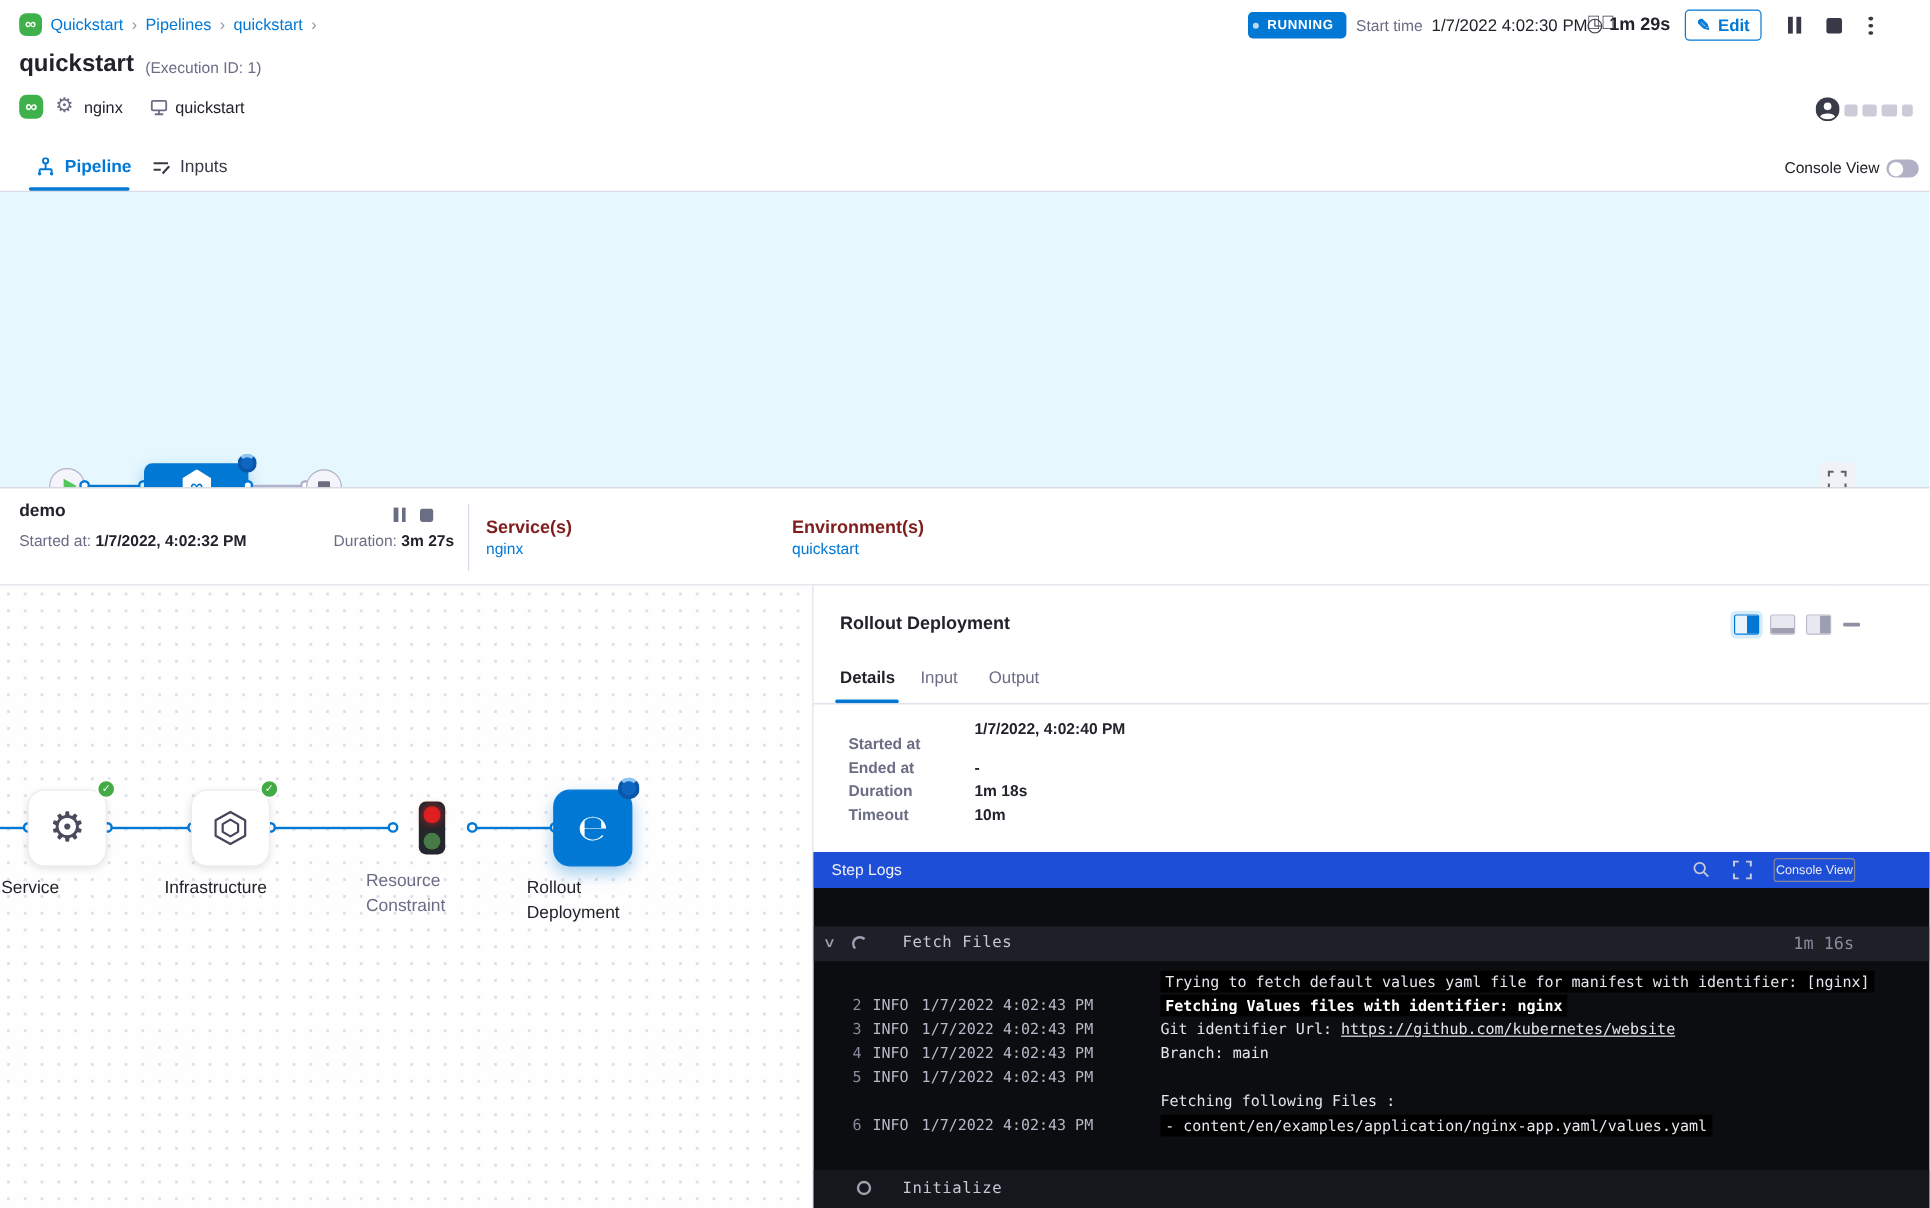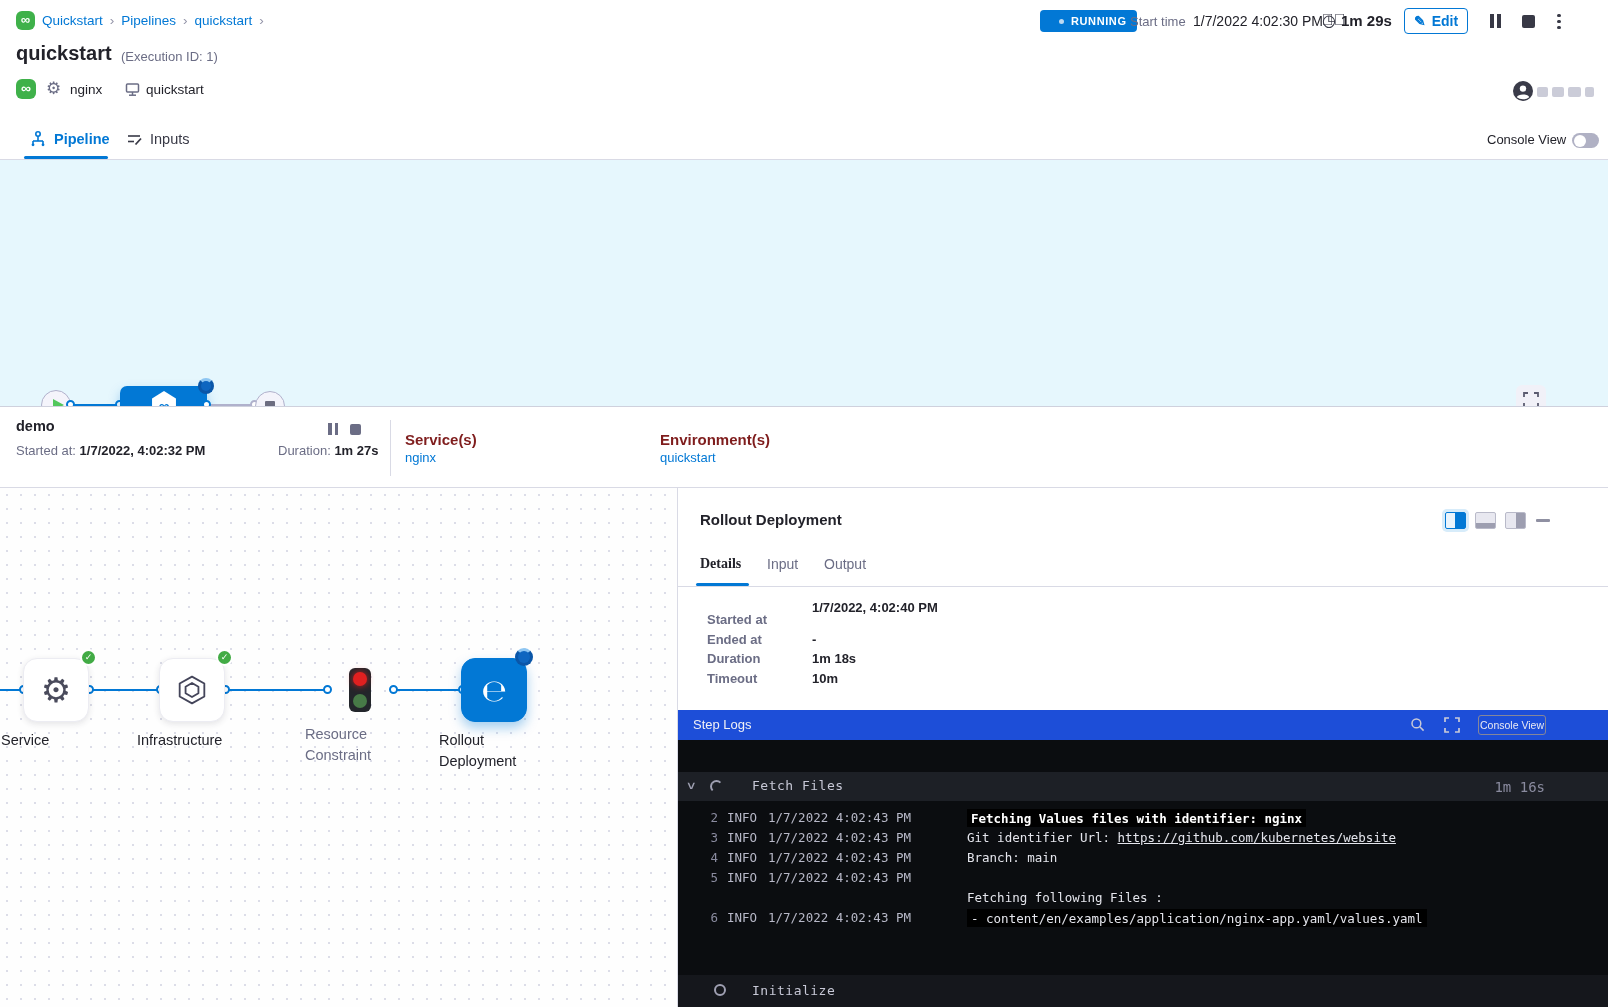--- a/index.html
+++ b/index.html
@@ -9,21 +9,21 @@
 
   
   .topbar { position:absolute; left:0; top:0; width:1608px; height:118px; background:#fff; }
   .logo { position:absolute; border-radius:6px; background:#3fb14a; color:#fff; text-align:center; font-weight:bold; }
   .logo.l1 { left:16px; top:11px; width:19px; height:19px; font-size:13px; line-height:18px; }
   .logo.l2 { left:16px; top:79px; width:20px; height:20px; font-size:14px; line-height:19px; }
   .crumbs { position:absolute; left:42px; top:13px; font-size:13.5px; color:#0278d5; }
   .crumbs .sep { color:#9394a8; padding:0 7px; }
   .crumb { cursor:pointer; }
   .badge-running { position:absolute; left:1040px; top:10px; height:22px; background:#0278d5; border-radius:4px;
-    color:#fff; font-size:11px; font-weight:bold; letter-spacing:.6px; display:flex; align-items:center; padding:0 10px 0 19px; }
+    color:#fff; font-size:11px; font-weight:bold; letter-spacing:.6px; display:flex; align-items:center; padding:0 10px 0 4px; }
   .badge-running .dot { width:5px; height:5px; border-radius:50%; background:#bcd9f2; margin-right:7px; }
   .start-label { position:absolute; left:1130px; top:14px; font-size:13px; color:#6b6d85; }
   .start-value { position:absolute; left:1193px; top:13px; font-size:14px; color:#22222a; }
   .clock { position:absolute; left:1322px; top:11px; font-size:16px; color:#383946; }
   .elapsed { position:absolute; left:1341px; top:12px; font-size:15px; font-weight:600; color:#22222a; }
   .edit-btn { position:absolute; left:1404px; top:8px; width:64px; height:26px; border:1.5px solid #0278d5; border-radius:4px;
     background:#fff; color:#0278d5; font-size:14px; font-weight:600; display:flex; align-items:center; justify-content:center; gap:6px; cursor:pointer; }
   .ic-pause { position:absolute; display:flex; gap:3px; cursor:pointer; }
   .ic-pause i { display:block; width:4px; height:14px; background:#383946; }
   .ic-pause.top { left:1490px; top:14px; }
@@ -113,21 +113,21 @@
 
   
   .panel { position:absolute; left:678px; top:0; width:930px; height:519px; background:#fff; }
   .panel-title { position:absolute; left:22px; top:23px; font-size:15px; font-weight:bold; color:#22222a; }
   .lw { position:absolute; top:24px; width:21px; height:17px; cursor:pointer; }
   .lw1 { left:767px; border:1.5px solid #0278d5; background:linear-gradient(to right,#eaf4fc 50%,#0278d5 50%); border-radius:2px; box-shadow:0 0 0 3px #d7ecfa; }
   .lw2 { left:797px; background:linear-gradient(to bottom,#e8e8f0 70%,#9d9eb0 70%); border:1px solid #b9bac9; border-radius:2px; }
   .lw3 { left:827px; background:linear-gradient(to right,#e8e8f0 55%,#9d9eb0 55%); border:1px solid #b9bac9; border-radius:2px; }
   .lwmin { position:absolute; left:858px; top:31px; width:14px; height:3px; background:#8f90a2; border-radius:1px; cursor:pointer; }
   .ptab { position:absolute; top:68px; font-size:14px; color:#6b6d85; cursor:pointer; }
-  .ptab.active { font-weight:bold; color:#22222a;font-family:Liberation Serif, serif; }
+  .ptab.active { font-weight:bold; color:#22222a; }
   .ptab-underline { position:absolute; left:18px; top:95px; width:53px; height:3px; background:#0278d5; border-radius:2px; }
   .ptab-border { position:absolute; left:0; top:98px; width:930px; height:1px; background:#d9dae5; }
   .drow-label { position:absolute; left:29px; font-size:13px; font-weight:600; color:#6b6d85; }
   .drow-value { position:absolute; left:134px; font-size:13px; font-weight:bold; color:#22222a; }
 
   
   .logs { position:absolute; left:0; top:222px; width:930px; height:297px; background:#0b0d10; overflow:hidden;
     font-family:"DejaVu Sans Mono","Liberation Mono",monospace; }
   .logs-head { position:absolute; left:0; top:0; width:930px; height:30px; background:#1d4ed8; }
   .logs-title { position:absolute; left:15px; top:7px; font-size:13px; color:#f0f0f5; font-family:"Liberation Sans",sans-serif; }
@@ -287,21 +287,21 @@
   </section>
 
   <section class="stagebar">
     <div class="sb-name">demo</div>
     <div class="sb-line sb-started">
       <span>Started at:</span>
       <b>1/7/2022, 4:02:32 PM</b>
     </div>
     <div class="sb-line sb-duration">
       <span>Duration:</span>
-      <b>1m 27s</b>
+      <b>3m 27s</b>
     </div>
     <span class="ic-pause sb">
         <i></i>
         <i></i>
       </span>
     <span class="ic-stop sb"></span>
     <div class="sb-divider"></div>
     <span class="sb-col-label" style="left:405px">Service(s)</span>
     <span class="sb-col-value" style="left:405px">nginx</span>
     <span class="sb-col-label" style="left:660px">Environment(s)</span>
@@ -393,20 +393,23 @@
 
         <div class="sect fetch">
           <span class="chev">∨</span>
           <span class="ring"></span>
           <span class="sname">Fetch Files</span>
           <span class="sdur">1m 16s</span>
         </div>
 
         <div class="lrows">
           <div class="lr">
+            <span class="num"></span><span class="lvl"></span><span class="time"></span><span class="msg chip">Trying to fetch default values yaml file for manifest with identifier: [nginx]</span>
+          </div>
+          <div class="lr">
             <span class="num">2</span><span class="lvl">INFO</span><span class="time">1/7/2022 4:02:43 PM</span><span class="msg chip bold">Fetching Values files with identifier: nginx</span>
           </div>
           <div class="lr">
             <span class="num">3</span><span class="lvl">INFO</span><span class="time">1/7/2022 4:02:43 PM</span><span class="msg"><span>Git identifier Url: </span><a class="loglink">https://github.com/kubernetes/website</a></span>
           </div>
           <div class="lr">
             <span class="num">4</span><span class="lvl">INFO</span><span class="time">1/7/2022 4:02:43 PM</span><span class="msg">Branch: main</span>
           </div>
           <div class="lr">
             <span class="num">5</span><span class="lvl">INFO</span><span class="time">1/7/2022 4:02:43 PM</span>

